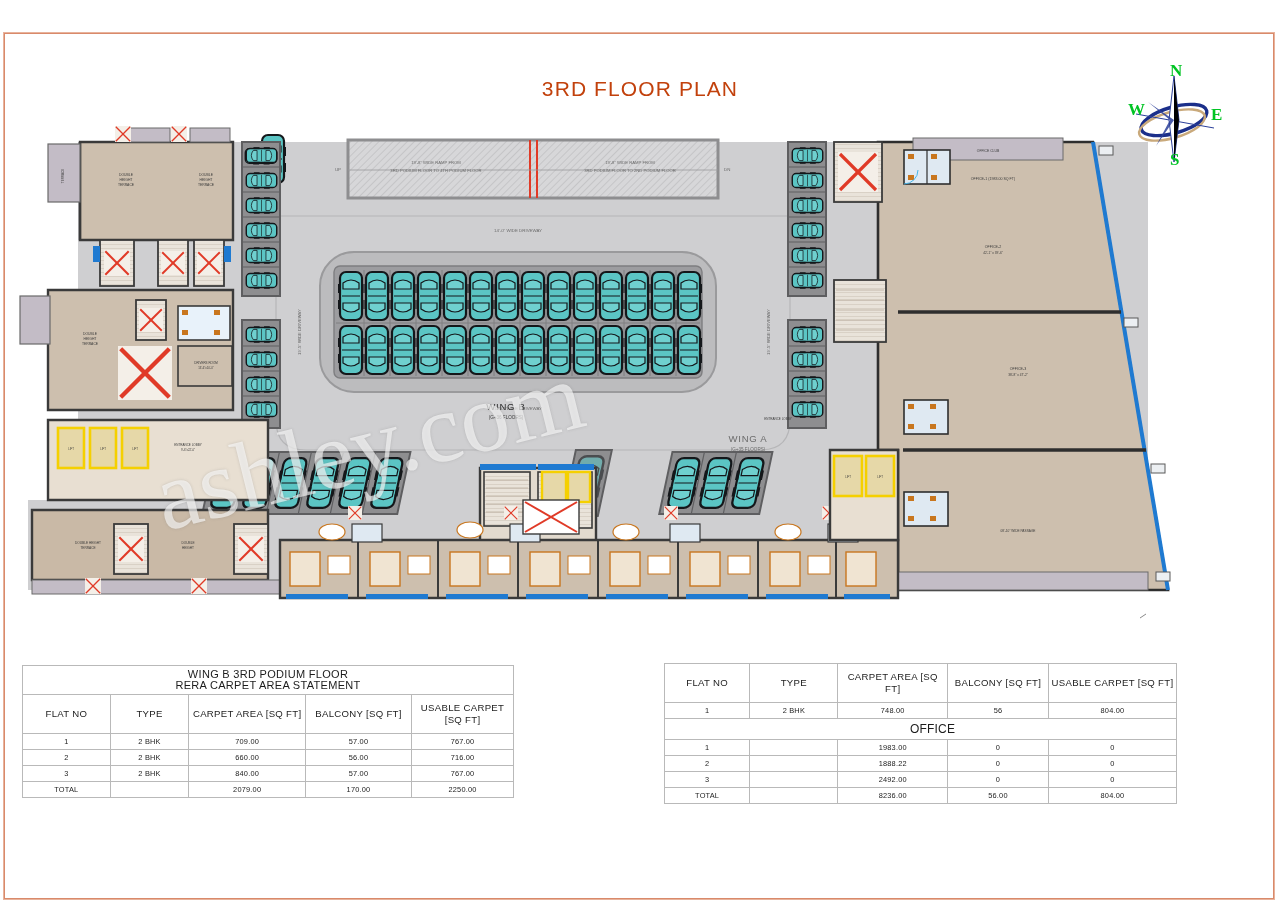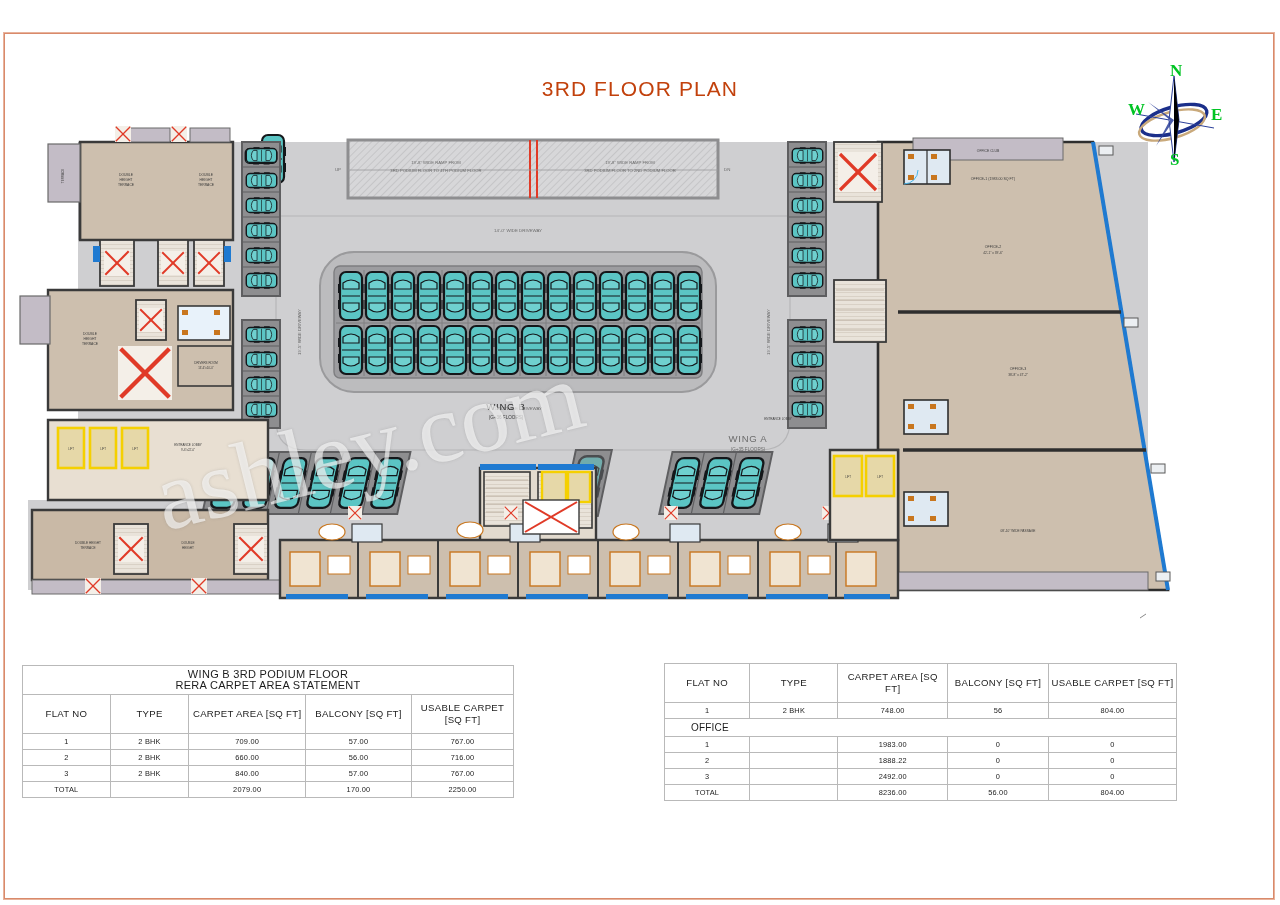--- a/index.html
+++ b/index.html
@@ -34,21 +34,21 @@
 
   
   .tbl{position:absolute;border-collapse:collapse;background:#fff;}
   .tbl td,.tbl th{border:1px solid #b9b9b9;font-weight:normal;color:#1c1c1c;
       font-family:"Liberation Sans",sans-serif;}
   .cap{text-align:center;font-size:11px;line-height:11px;padding:3px 2px;letter-spacing:.3px;}
   .cap2{text-align:left;font-size:8.6px;line-height:11px;padding:3px 4px;letter-spacing:.3px;position:relative;}
   .cap2 .rera{position:absolute;right:5px;top:3px;}
   .hd{text-align:center;font-size:9.6px;padding:7px 2px;line-height:12px;letter-spacing:.3px;}
   .cl9{text-align:center;font-size:7.4px;padding:3px 2px;letter-spacing:.2px;}
-  .cl9l{text-align:left;font-size:10px;padding:3px 2px 3px 26px;letter-spacing:.2px;}
+  .cl9l{text-align:center;font-size:12px;padding:3px 2px 3px 26px;letter-spacing:.2px;}
   #tblB{left:22px;top:665px;width:492px;}
   #tblA{left:664px;top:663px;width:513px;}
 </style>
 </head>
 <body>
 
 <div id="sheet">
 
   <div id="frame"></div>
 

